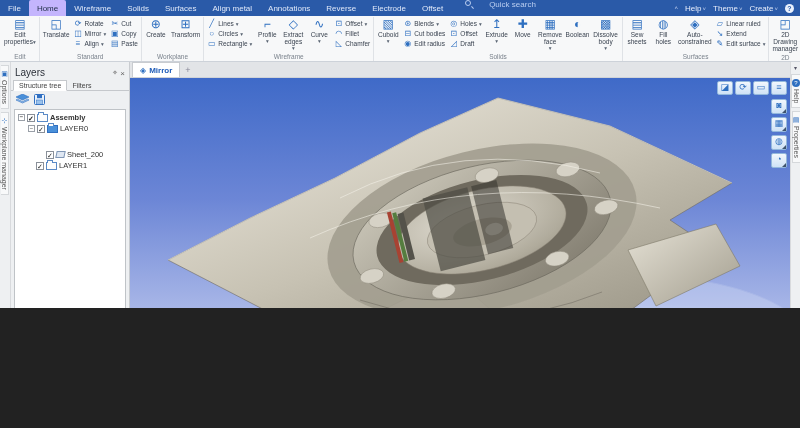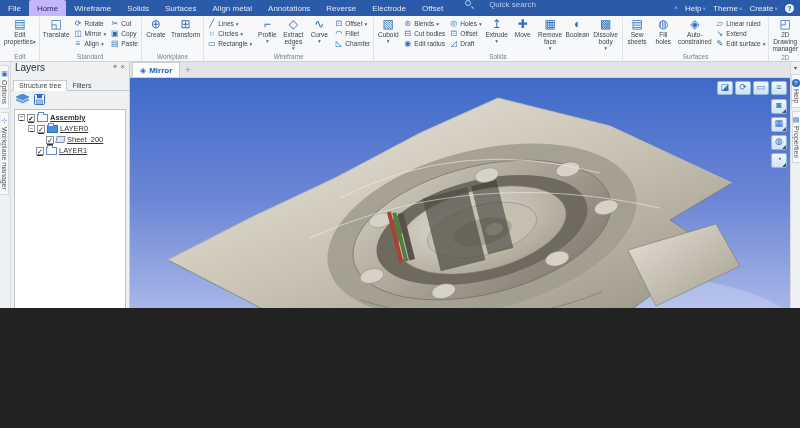--- a/index.html
+++ b/index.html
@@ -36,29 +36,29 @@
   .vstrip.left{border-right:1px solid #d8dadd;}
   .vstrip.right{border-left:1px solid #d8dadd;width:10px;}
   .vtab{writing-mode:vertical-lr;background:#f8f9fa;border:1px solid #d5d8db;border-left:none;margin-top:3px;padding:4px 0;display:flex;align-items:center;gap:2px;cursor:default;white-space:nowrap;}
   .vstrip.right .vtab{border:1px solid #d5d8db;border-right:none;}
   .vic{font-size:7px;color:#2e6fc0;writing-mode:horizontal-tb;}
   .vhelp{width:8px;height:8px;border-radius:50%;background:#2e6fc0;color:#fff;font-size:6px;display:flex;align-items:center;justify-content:center;writing-mode:horizontal-tb;}
   .strip-caret{font-size:6px;color:#556;margin-top:2px;}
 
   
   .panel{width:119px;background:#eef0f2;border-right:1px solid #c9ccd0;display:flex;flex-direction:column;}
-  .phead{height:16px;display:flex;align-items:flex-start;padding:0 4px;gap:3px;}
+  .phead{height:16px;display:flex;align-items:flex-end;padding:0 4px;gap:3px;}
   .ptitle{font-size:10px;color:#2a2f38;flex:1;}
   .pico{font-size:8px;color:#666;cursor:default;}
   .ptabs{display:flex;height:13px;border-bottom:1px solid #c5c8cc;font-size:7px;color:#444;padding:0 2px;align-items:flex-end;}
   .ptab{padding:1px 5px;cursor:default;}
   .ptab.active{background:#fff;border:1px solid #c5c8cc;border-bottom:1px solid #fff;margin-bottom:-1px;}
   .ptools{height:16px;display:flex;align-items:center;gap:4px;padding:0 5px;}
   .ptool{width:13px;height:12px;display:flex;align-items:center;justify-content:center;cursor:default;}
-  .tree{flex:1;background:#fff;border:1px solid #bfc3c7;margin:2px 3px 6px 3px;padding:2px 0;font-size:7.5px;color:#333;overflow:hidden;text-decoration:underline;}
+  .tree{flex:1;background:#fff;border:1px solid #bfc3c7;margin:2px 3px 6px 3px;padding:2px 0;font-size:7.5px;color:#333;overflow:hidden;}
   .trow{display:flex;align-items:center;height:11px;gap:2px;}
   .trow.b{font-weight:bold;}
   .texp{width:7px;height:7px;border:1px solid #9aa0a8;background:#fff;font-size:6px;line-height:5px;text-align:center;color:#444;flex:0 0 auto;}
   .tchk{width:8px;height:8px;border:1px solid #8a9099;background:#fff;font-size:7px;line-height:7px;text-align:center;color:#222;flex:0 0 auto;}
   .tic{width:11px;height:8px;border:1px solid #5b8ac6;background:#fdfdfd;position:relative;flex:0 0 auto;}
   .tic::before{content:"";position:absolute;top:-3px;left:0;width:4px;height:2px;border:1px solid #5b8ac6;border-bottom:none;background:#fdfdfd;}
   .tic.lay{background:#4a90d9;border-color:#2f6fc1;}
   .tic.sheet{width:9px;height:7px;background:#dfe7f2;border-color:#7f96b5;transform:skewX(-12deg);}
   .tic.sheet::before{display:none;}
 
@@ -383,21 +383,21 @@
           <span class="tchk">✓</span>
           <span class="tic"></span>
           <span>Assembly</span>
         </div>
         <div class="trow" style="padding-left:13px;">
           <span class="texp">−</span>
           <span class="tchk">✓</span>
           <span class="tic lay"></span>
           <span>LAYER0</span>
         </div>
-        <div class="trow" style="padding-left:31px;">
+        <div class="trow" style="padding-left:31px;margin-top:15px;">
           <span class="tchk">✓</span>
           <span class="tic sheet"></span>
           <span>Sheet_200</span>
         </div>
         <div class="trow" style="padding-left:21px;">
           <span class="tchk">✓</span>
           <span class="tic"></span>
           <span>LAYER1</span>
         </div>
       </div>

